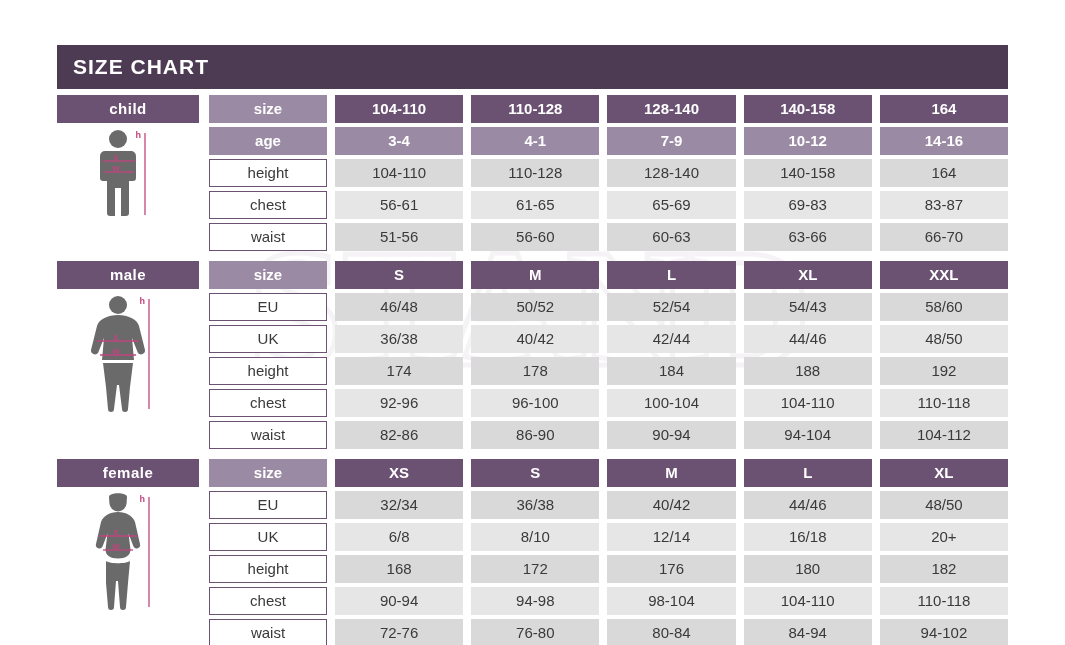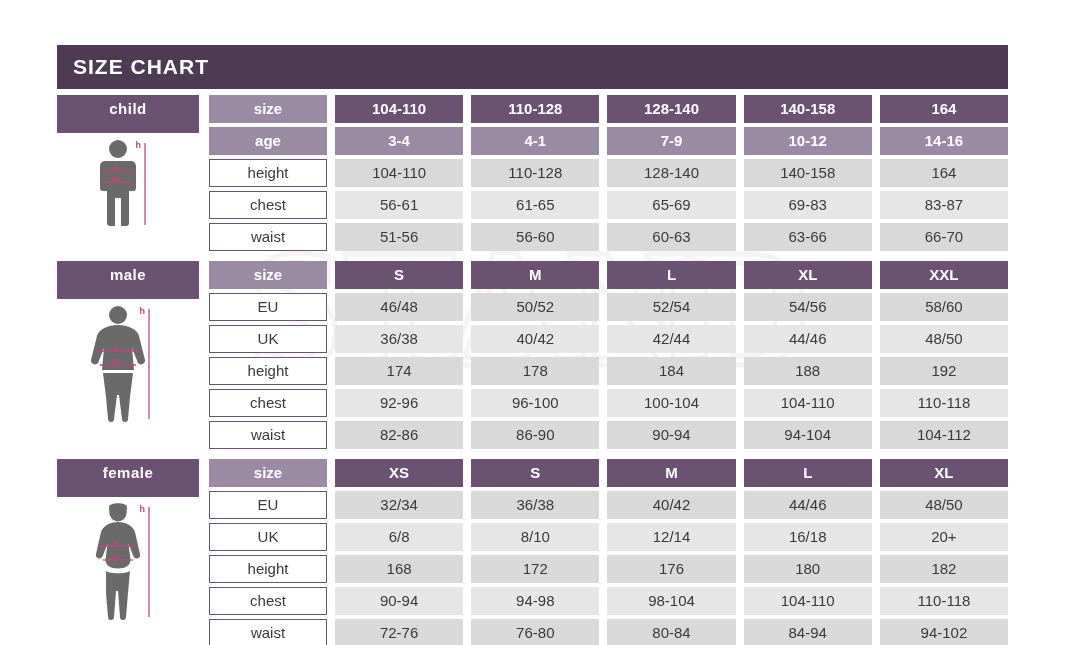--- a/index.html
+++ b/index.html
@@ -74,21 +74,21 @@
     width: 142px;
     flex: 0 0 142px;
     margin-right: 10px;
   }
   .group-label {
     background: #6b5172;
     color: #ffffff;
     font-size: 15px;
     font-weight: bold;
     text-align: center;
-    padding: 5px 0 16px 0;
+    padding: 5px 0 6px 0;
     letter-spacing: 0.5px;
   }
   .figure-box {
     display: flex;
     align-items: flex-start;
     justify-content: center;
     padding-top: 4px;
   }
   .rows {
     flex: 1 1 auto;
@@ -258,21 +258,21 @@
             <div class="cell hdr-dark">M</div>
             <div class="cell hdr-dark">L</div>
             <div class="cell hdr-dark">XL</div>
             <div class="cell hdr-dark">XXL</div>
           </div>
           <div class="row">
             <div class="cell label lbl-outline">EU</div>
             <div class="cell val">46/48</div>
             <div class="cell val">50/52</div>
             <div class="cell val">52/54</div>
-            <div class="cell val">54/56</div>
+            <div class="cell val">54/43</div>
             <div class="cell val">58/60</div>
           </div>
           <div class="row">
             <div class="cell label lbl-outline">UK</div>
             <div class="cell val alt">36/38</div>
             <div class="cell val alt">40/42</div>
             <div class="cell val alt">42/44</div>
             <div class="cell val alt">44/46</div>
             <div class="cell val alt">48/50</div>
           </div>

